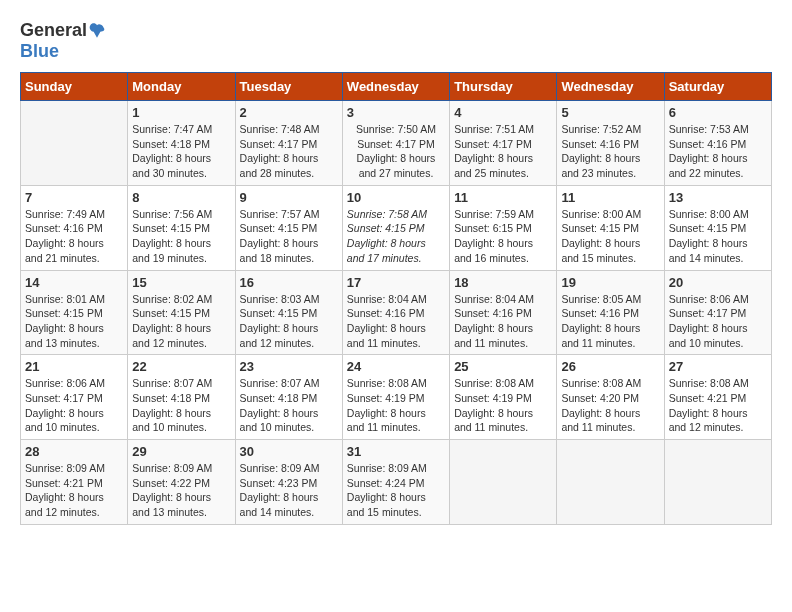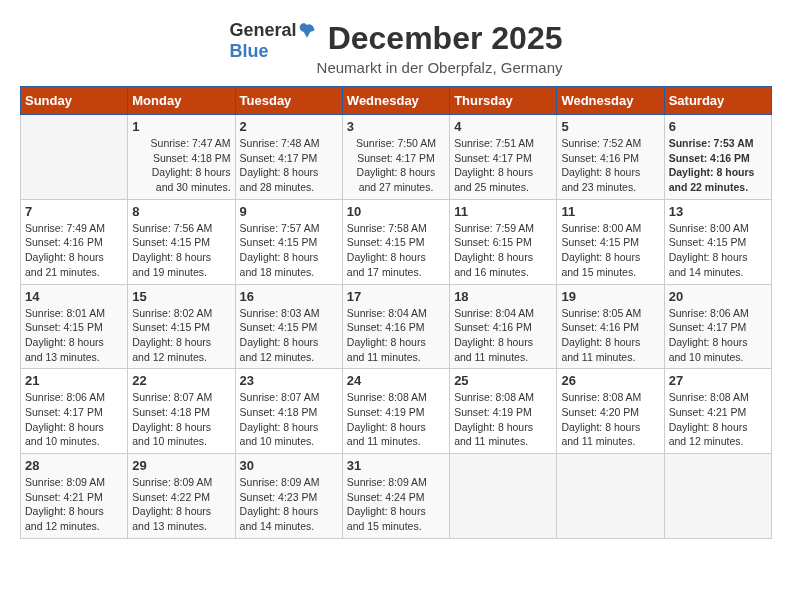--- a/index.html
+++ b/index.html
@@ -5,21 +5,21 @@
     * { box-sizing: border-box; margin: 0; padding: 0; }
     body {
       font-family: Arial, sans-serif;
       background: #fff;
       width: 792px;
       min-height: 612px;
       padding: 20px;
     }
     .header-area {
       display: flex;
-      justify-content: center;
+      justify-content: space-between;
       align-items: flex-start;
       margin-bottom: 10px;
     }
     .logo-icon {
       width: 20px;
       height: 20px;
     }
     .title-area {
       text-align: right;
     }
@@ -90,44 +90,40 @@
     <div class="logo-line1">
       <span style="font-size:18px;font-weight:bold;color:#333;">General</span>
       <svg class="logo-icon" viewBox="0 0 24 24">
         <path d="M20 8 C18 4, 14 3, 12 5 C10 2, 6 2, 4 5 C2 8, 4 12, 8 13 L12 20 L16 13 C20 12, 22 11, 20 8Z" fill="#3a7abf"></path>
       </svg>
     </div>
     <div>
       <span style="font-size:18px;font-weight:bold;color:#3a7abf;">Blue</span>
     </div>
   </div>
-  <div class="title-area">
-    <div class="main-title">December 2025</div>
-    <div class="subtitle">Neumarkt in der Oberpfalz, Germany</div>
-  </div>
 </div>
 
 <table>
   <thead>
     <tr>
     <th>Sunday</th>
         <th>Monday</th>
         <th>Tuesday</th>
         <th>Wednesday</th>
         <th>Thursday</th>
         <th>Wednesday</th>
         <th>Saturday</th>
       </tr>
   </thead>
   <tbody id="calendar-body">
   <tr>
         <td class="empty-cell"></td>
         <td>
           <div class="day-number">1</div>
-          <div class="day-info" style="white-space: pre-line; text-align: right;">Sunrise: 7:47 AM
+          <div class="day-info" style="white-space: pre-line;">Sunrise: 7:47 AM
 Sunset: 4:18 PM
 Daylight: 8 hours
 and 30 minutes.</div>
         </td>
         <td>
           <div class="day-number">2</div>
           <div class="day-info" style="white-space: pre-line;">Sunrise: 7:48 AM
 Sunset: 4:17 PM
 Daylight: 8 hours
 and 28 minutes.</div>
@@ -148,21 +144,21 @@
         </td>
         <td>
           <div class="day-number">5</div>
           <div class="day-info" style="white-space: pre-line;">Sunrise: 7:52 AM
 Sunset: 4:16 PM
 Daylight: 8 hours
 and 23 minutes.</div>
         </td>
         <td>
           <div class="day-number">6</div>
-          <div class="day-info" style="white-space: pre-line; font-weight: bold;">Sunrise: 7:53 AM
+          <div class="day-info" style="white-space: pre-line;">Sunrise: 7:53 AM
 Sunset: 4:16 PM
 Daylight: 8 hours
 and 22 minutes.</div>
         </td>
       </tr>
       <tr>
         <td>
           <div class="day-number">7</div>
           <div class="day-info" style="white-space: pre-line;">Sunrise: 7:49 AM
 Sunset: 4:16 PM
@@ -178,21 +174,21 @@
         </td>
         <td>
           <div class="day-number">9</div>
           <div class="day-info" style="white-space: pre-line;">Sunrise: 7:57 AM
 Sunset: 4:15 PM
 Daylight: 8 hours
 and 18 minutes.</div>
         </td>
         <td>
           <div class="day-number">10</div>
-          <div class="day-info" style="white-space: pre-line;">Sunrise: 7:58 AM
+          <div class="day-info" style="white-space: pre-line; font-style: italic;">Sunrise: 7:58 AM
 Sunset: 4:15 PM
 Daylight: 8 hours
 and 17 minutes.</div>
         </td>
         <td>
           <div class="day-number">11</div>
           <div class="day-info" style="white-space: pre-line;">Sunrise: 7:59 AM
 Sunset: 6:15 PM
 Daylight: 8 hours
 and 16 minutes.</div>

